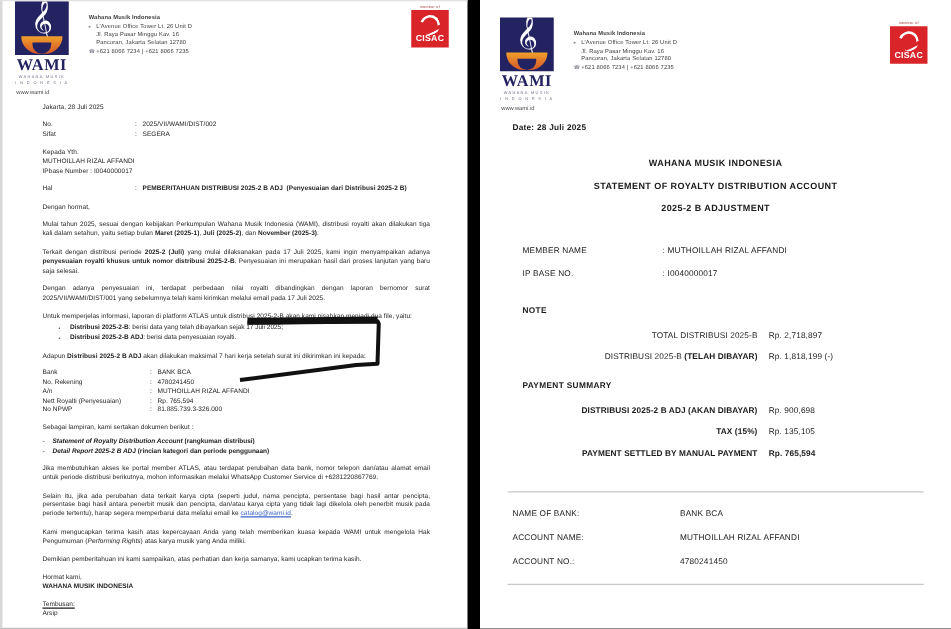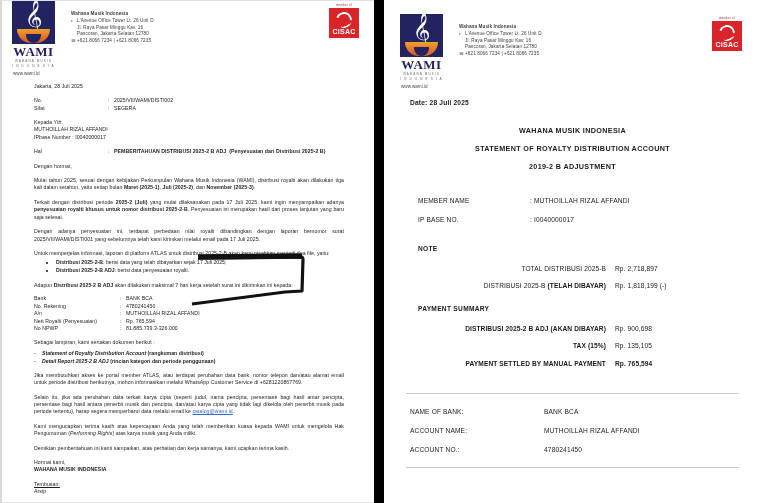--- a/index.html
+++ b/index.html
@@ -406,21 +406,21 @@
 
     <div class="body-right">
 
       <div class="r-date">
         <span>Date:</span>
         <span>28 Juli 2025</span>
       </div>
 
       <div class="r-title t1">WAHANA MUSIK INDONESIA</div>
       <div class="r-title t2">STATEMENT OF ROYALTY DISTRIBUTION ACCOUNT</div>
-      <div class="r-title t3">2019-2 B ADJUSTMENT</div>
+      <div class="r-title t3">2025-2 B ADJUSTMENT</div>
 
       <div style="height:26px"></div>
 
       <div class="r-kv" style="margin-bottom:12px">
         <span class="k">MEMBER NAME</span>
         <span>: MUTHOILLAH RIZAL AFFANDI</span>
       </div>
       <div class="r-kv">
         <span class="k">IP BASE NO.</span>
         <span>: I0040000017</span>

